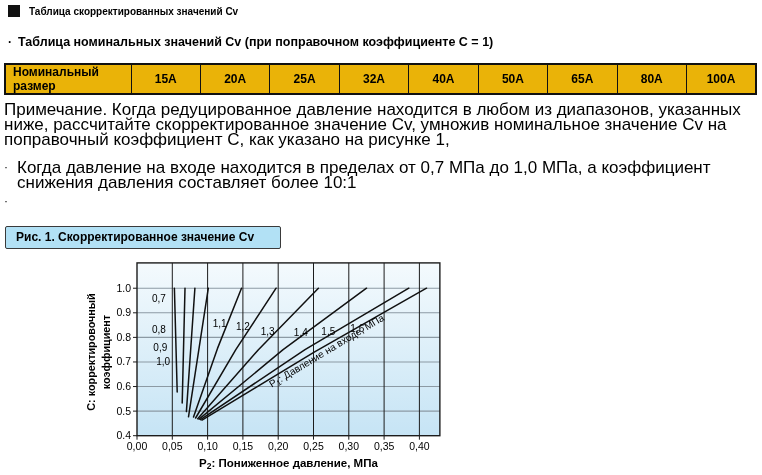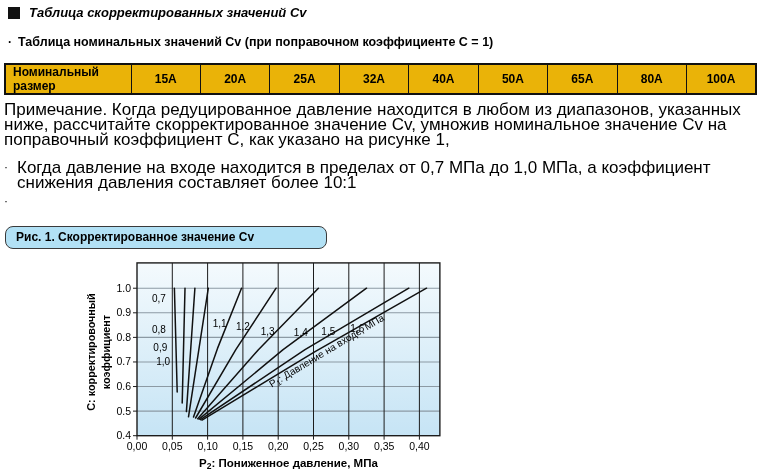--- a/index.html
+++ b/index.html
@@ -4,41 +4,41 @@
 <style>
   * { margin:0; padding:0; box-sizing:border-box; }
   html,body { background:#ffffff; }
   .page {
     position:relative; width:762px; height:475px; overflow:hidden;
     background:#ffffff; font-family:"Liberation Sans", sans-serif; color:#000;
   }
   
   .main-title { position:absolute; top:5px; left:8px; display:flex; align-items:center; }
   .sq { width:12px; height:12px; background:#111; display:inline-block; margin-right:9px; }
-  .main-title .t { font-size:13px; font-weight:bold;font-style:italic; }
+  .main-title .t { font-size:10px; font-weight:bold; }
   .subtitle-row { position:absolute; top:35px; left:8px; display:flex; align-items:flex-start; }
   .subtitle-row .mark { font-size:12px; font-weight:bold; margin-right:6px; line-height:15px; }
   .subtitle-row .t { font-size:12.5px; font-weight:bold; line-height:15px; }
   
   table.cv { position:absolute; top:63px; left:4px; width:753px;
     border-collapse:collapse; table-layout:fixed; border:2px solid #111; }
   table.cv th, table.cv td { border:1px solid #111; font-size:12px; height:23px; padding:0 4px; }
   table.cv th { background:#eab308; font-weight:bold; }
   table.cv th.first { text-align:left; padding-left:7px; }
   table.cv td { text-align:center; background:#fff; }
   table.cv td.first { text-align:left; padding-left:7px; background:#d9edfa; }
   
   .note { position:absolute; top:102px; left:4px; width:752px; font-size:17px; line-height:15.2px; }
   .nbullet { position:absolute; left:4px; width:748px; display:flex; align-items:flex-start; }
   .nbullet .mark { width:13px; font-size:12px; line-height:15.2px; flex:none; }
   .nbullet .t { font-size:17px; line-height:15.2px; }
   .nb1 { top:160px; } .nb2 { top:194px; }
   
-  .figbox { position:absolute; top:226px; left:5px; width:322px; height:23px;
-    background:#b2e1f5; border:1.5px solid #3a3a3a; border-radius:8px;
+  .figbox { position:absolute; top:226px; left:5px; width:276px; height:23px;
+    background:#b2e1f5; border:1.5px solid #3a3a3a; border-radius:2px;
     font-size:12px; font-weight:bold; line-height:20px; padding-left:10px; }
   
   .chartwrap { position:absolute; top:252px; left:0; width:762px; height:223px; }
   svg text { font-family:"Liberation Sans", sans-serif; }
 </style>
 </head>
 <body>
 
 <div class="page">
 

